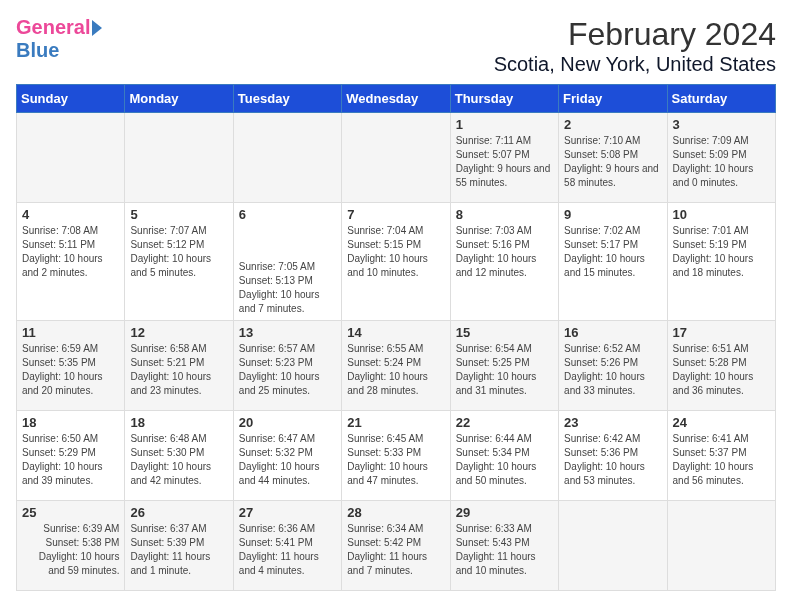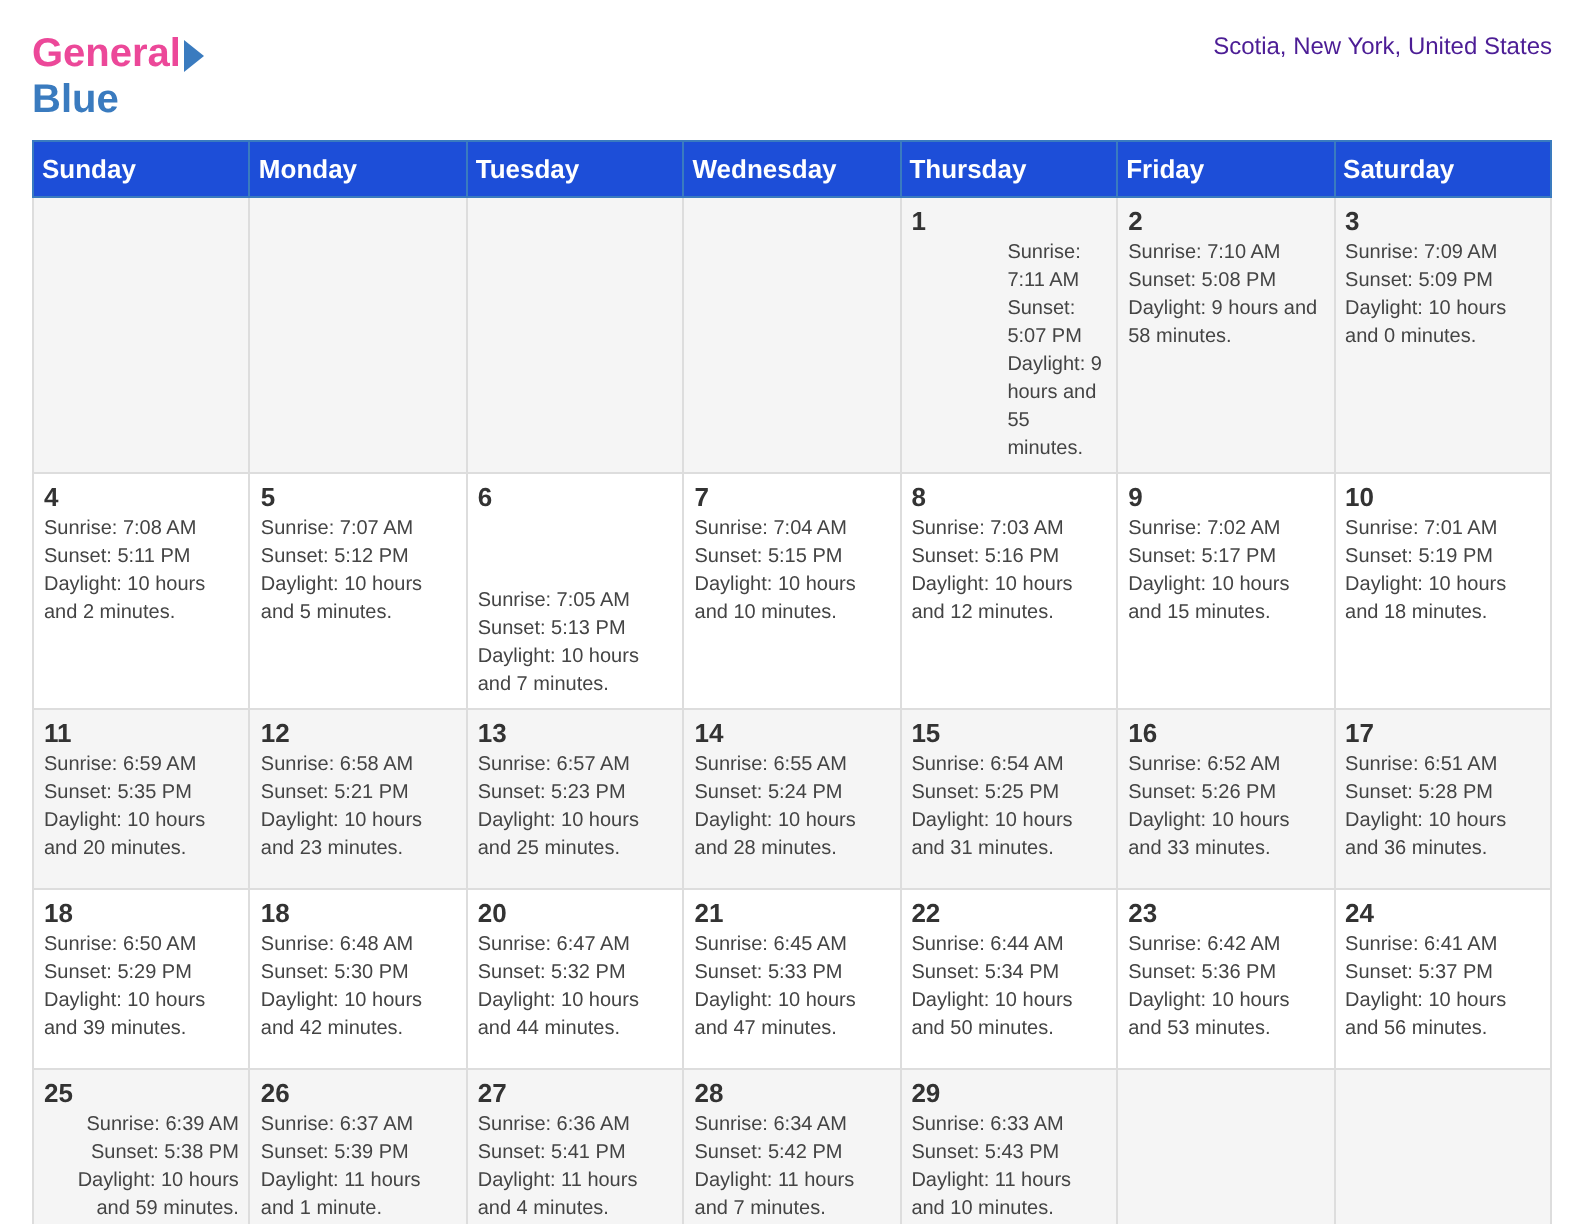--- a/index.html
+++ b/index.html
@@ -23,22 +23,22 @@
     }
     .title-section {
       text-align: right;
     }
     .main-title {
       font-size: 32px;
       font-weight: normal;
       color: #333;
     }
     .subtitle {
-      font-size: 12px;
-      color: #4c1d95;
+      font-size: 20px;
+      color: #0f172a;
     }
     table {
       width: 100%;
       border-collapse: collapse;
       table-layout: fixed;
     }
     thead tr {
       background-color: #1d4ed8;
       color: white;
     }
@@ -109,20 +109,21 @@
   <div class="logo">
     <div class="logo-row">
       <span class="logo-text-general">General</span>
       <span class="logo-triangle"></span>
     </div>
     <div class="logo-row">
       <span class="logo-text-blue">Blue</span>
     </div>
   </div>
   <div class="title-section">
+    <div class="main-title">February 2024</div>
     <div class="subtitle">Scotia, New York, United States</div>
   </div>
 </div>
 
 <table>
   <thead>
     <tr>
     <th>Sunday</th>
         <th>Monday</th>
         <th>Tuesday</th>
@@ -133,21 +134,21 @@
       </tr>
   </thead>
   <tbody id="calendar-body">
   <tr>
         <td></td>
         <td></td>
         <td></td>
         <td></td>
         <td>
           <span class="day-number">1</span>
-          <div class="day-info" style="white-space: pre-line; margin-left: 48px;">Sunrise: 7:11 AM
+          <div class="day-info" style="white-space: pre-line;">Sunrise: 7:11 AM
 Sunset: 5:07 PM
 Daylight: 9 hours and 55 minutes.</div>
         </td>
         <td>
           <span class="day-number">2</span>
           <div class="day-info" style="white-space: pre-line;">Sunrise: 7:10 AM
 Sunset: 5:08 PM
 Daylight: 9 hours and 58 minutes.</div>
         </td>
         <td>

